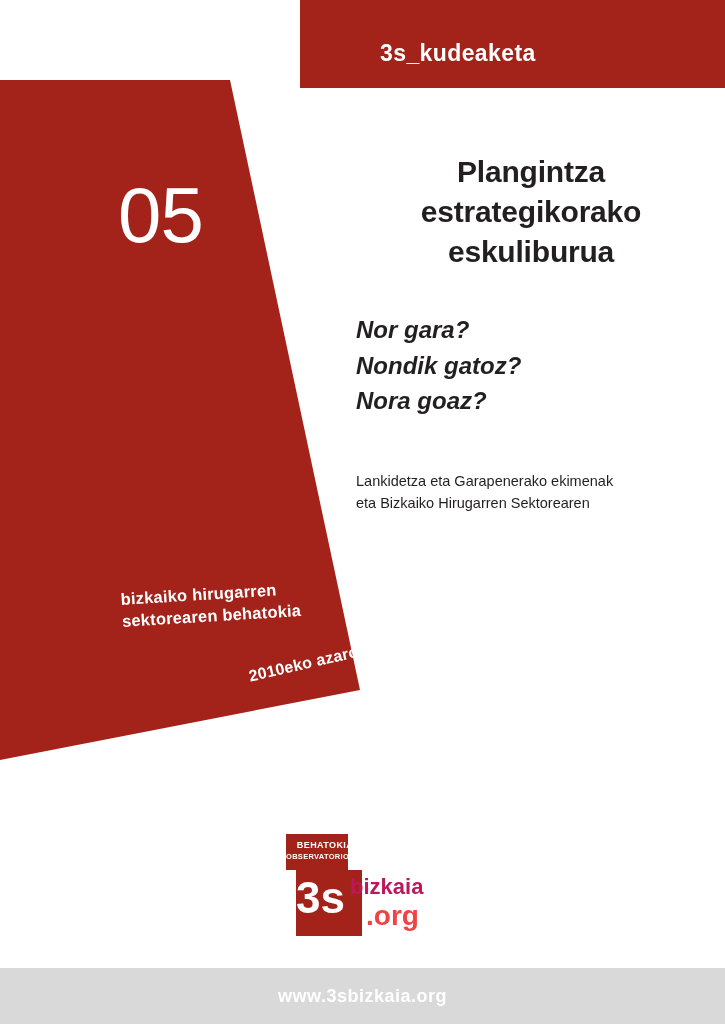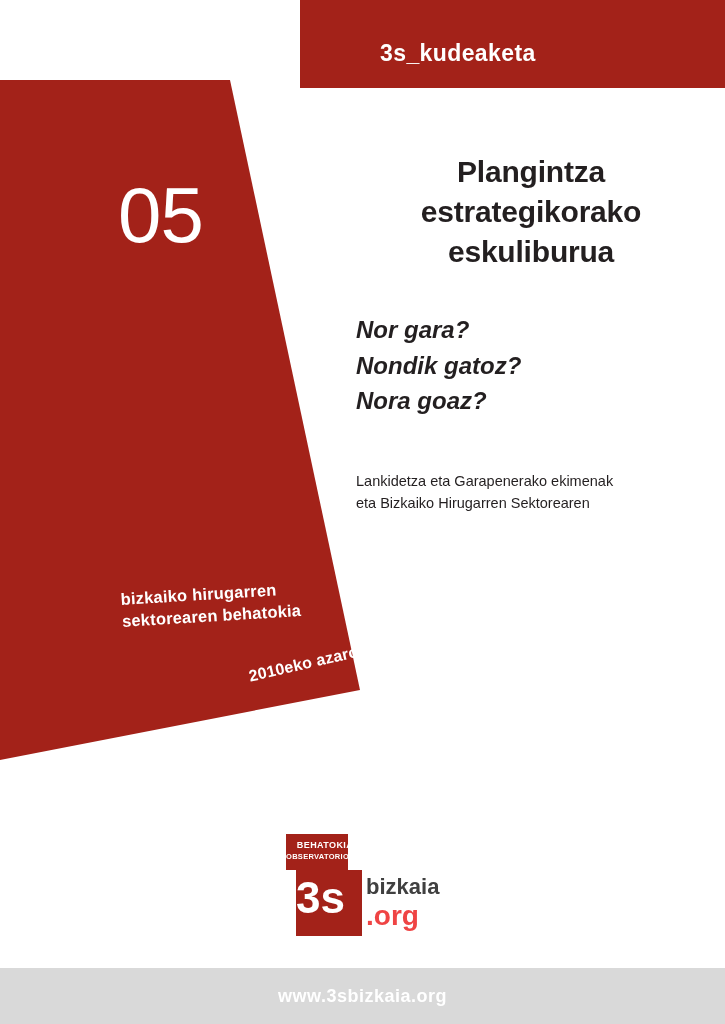--- a/index.html
+++ b/index.html
@@ -178,23 +178,23 @@
     left: 0;
     top: 6px;
     width: 66px;
     color: #ffffff;
     font-size: 44px;
     font-weight: bold;
     line-height: 1;
   }
   .logo-bizkaia {
     position: absolute;
-    left: 80px;
+    left: 64px;
     top: 40px;
-    color: #404040;
+    color: #be185d;
     font-size: 22px;
     font-weight: bold;
   }
   .logo-org {
     position: absolute;
     left: 80px;
     top: 66px;
     color: #ef4444;
     font-size: 28px;
     font-weight: bold;

